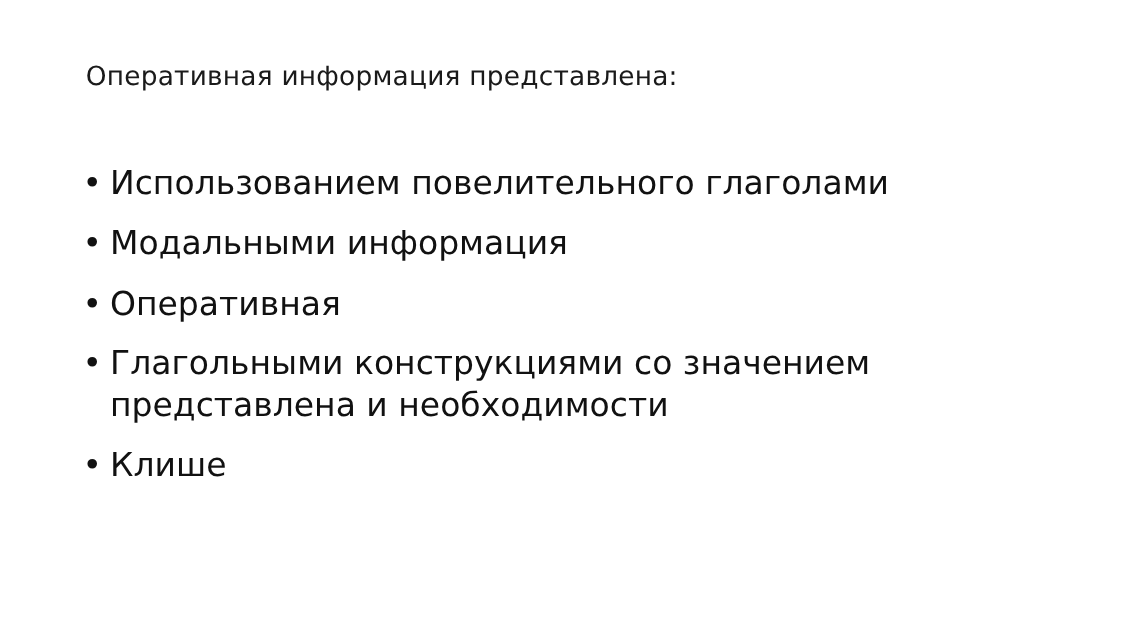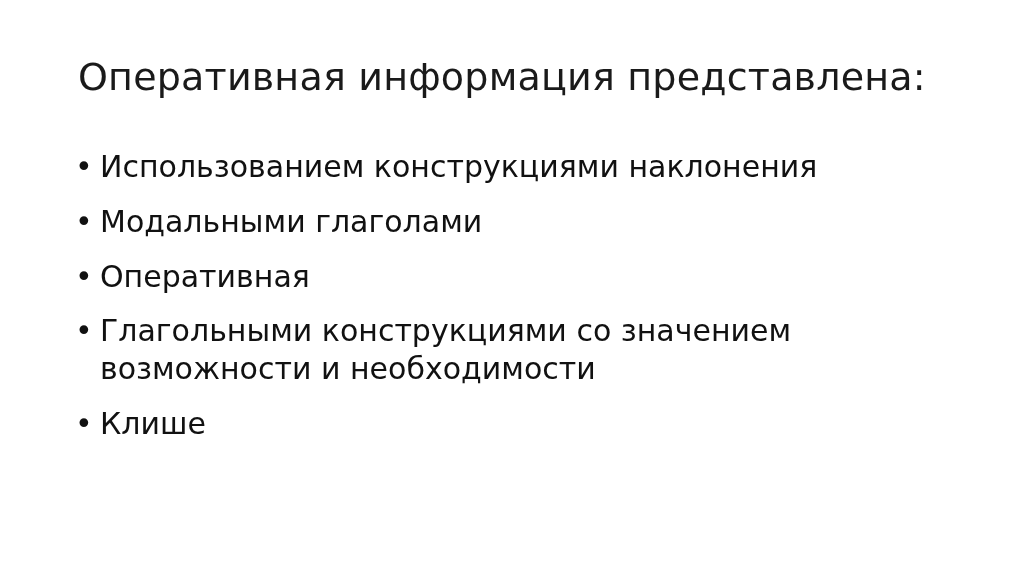--- a/index.html
+++ b/index.html
@@ -19,21 +19,21 @@
     width: 1024px;
     height: 574px;
     background: #ffffff;
     box-sizing: border-box;
   }
   .slide-title {
     position: absolute;
     left: 78px;
     top: 56px;
     width: 880px;
-    font-size: 38px;
+    font-size: 24px;
     font-weight: 400;
     line-height: 1.15;
     letter-spacing: 0.2px;
     color: #1a1a1a;
     white-space: nowrap;
   }
   .bullet-list {
     position: absolute;
     left: 68px;
     top: 148px;
@@ -66,36 +66,36 @@
 <body>
 
 <div class="slide">
 
   <div class="slide-title">Оперативная информация представлена:</div>
 
   <ul class="bullet-list">
 
     <li class="bullet-item">
       <span class="dot">•</span>
-      <span class="txt">Использованием конструкциями наклонения</span>
+      <span class="txt">Использованием повелительного глаголами</span>
     </li>
 
     <li class="bullet-item">
       <span class="dot">•</span>
-      <span class="txt">Модальными глаголами</span>
+      <span class="txt">Модальными информация</span>
     </li>
 
     <li class="bullet-item">
       <span class="dot">•</span>
       <span class="txt">Оперативная</span>
     </li>
 
     <li class="bullet-item">
       <span class="dot">•</span>
-      <span class="txt">Глагольными конструкциями со значением возможности и необходимости</span>
+      <span class="txt">Глагольными конструкциями со значением представлена и необходимости</span>
     </li>
 
     <li class="bullet-item">
       <span class="dot">•</span>
       <span class="txt">Клише</span>
     </li>
 
   </ul>
 </div>
 

